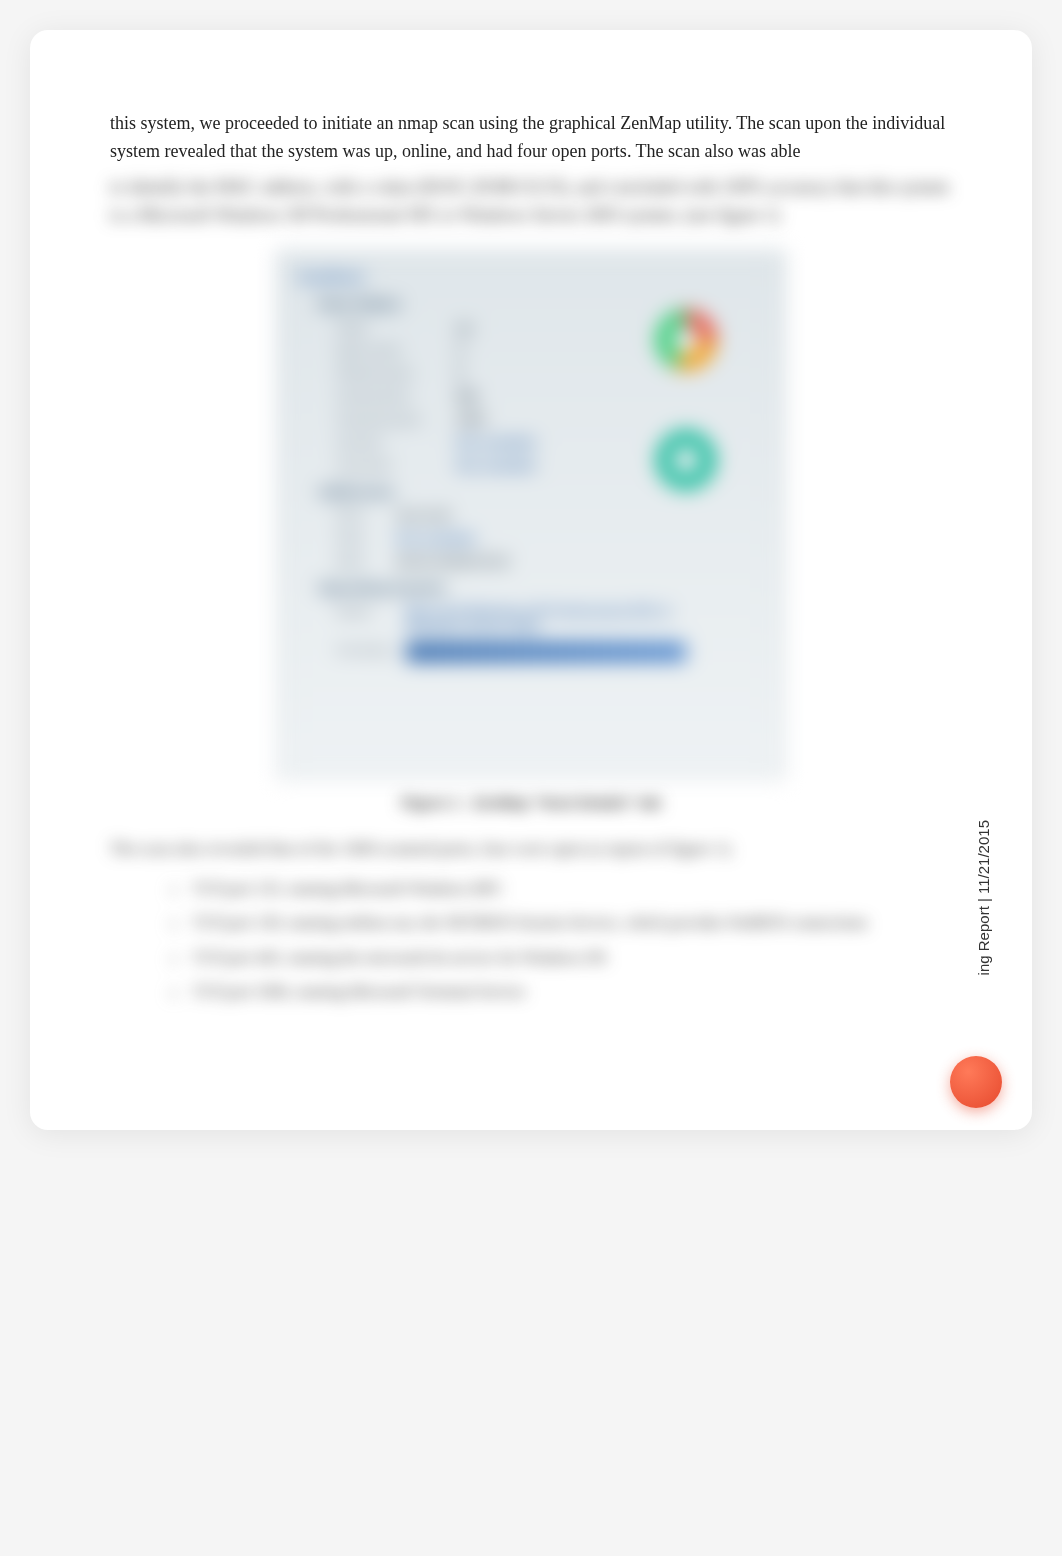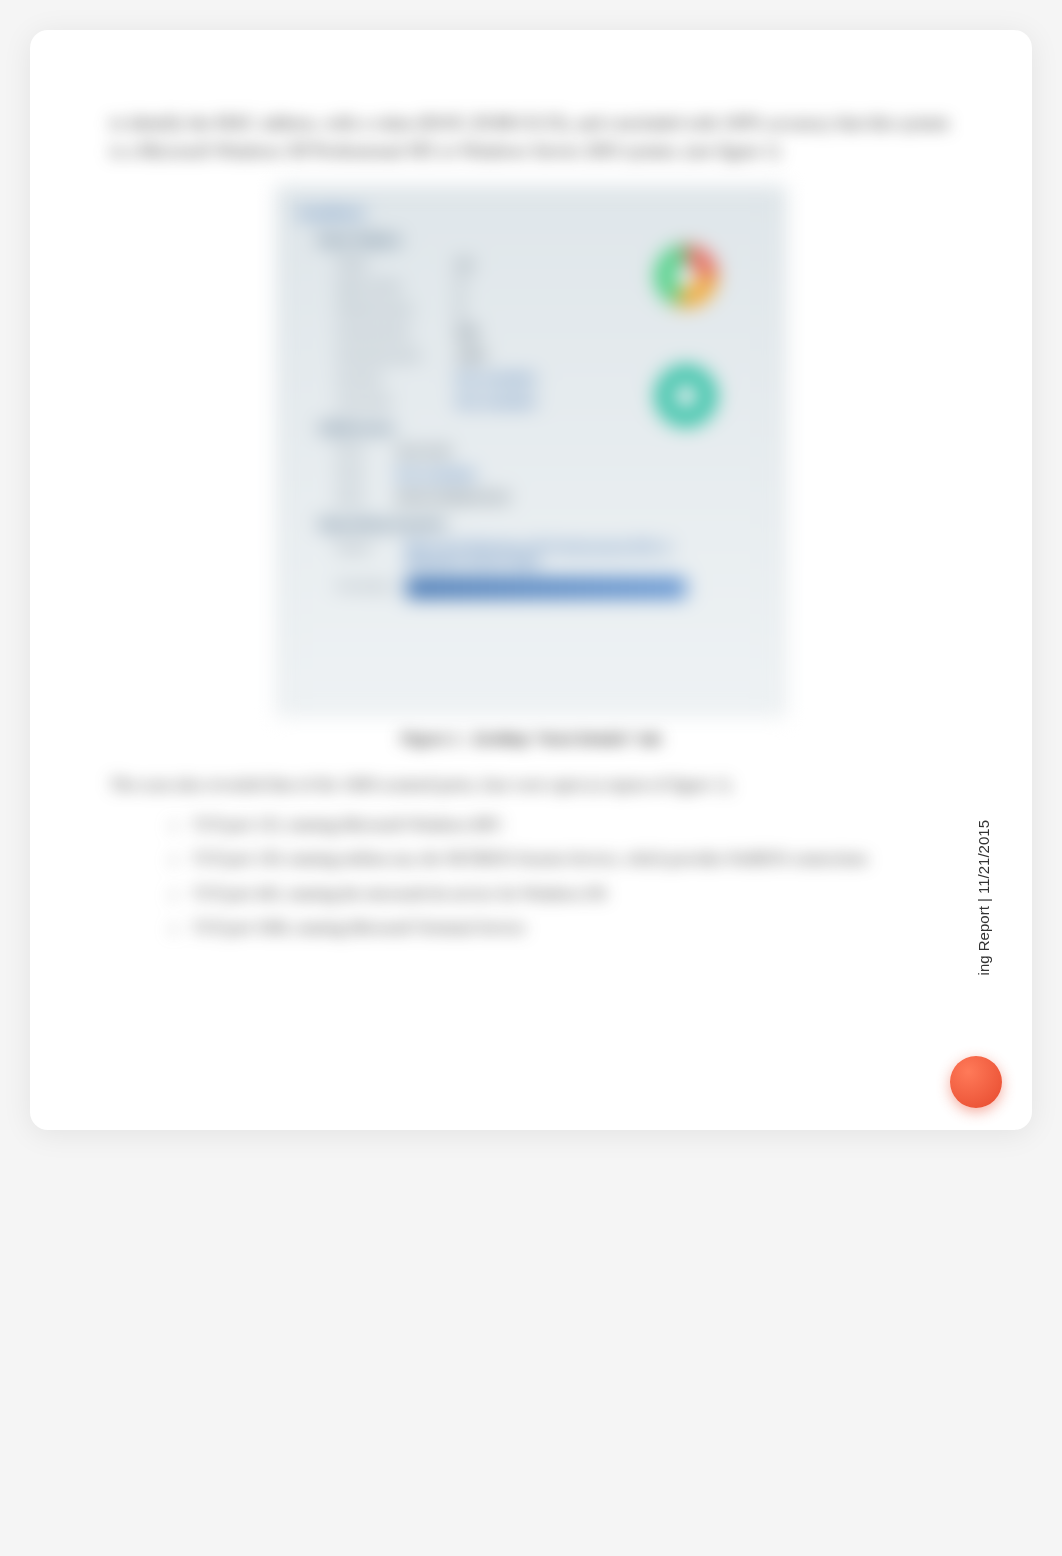--- a/index.html
+++ b/index.html
@@ -165,20 +165,21 @@
       border-radius: 50%;
       background: radial-gradient(circle at 35% 30%, #ff7a59, #e6492d);
       box-shadow: 0 4px 14px rgba(230,73,45,0.45);
     }
   </style>
 </head>
 <body>
 
 <div class="page">
 
+  <p class="body-text">this system, we proceeded to initiate an nmap scan using the graphical ZenMap utility.   The scan upon the individual system revealed that the system was up, online, and had four open ports.  The scan also was able</p>
   <p class="para-continuation blurred">to identify the MAC address, with a value (00:0C:29:88:C6:33), and concluded with 100% accuracy that this system is a Microsoft Windows XP Professional SP2 or Windows Server 2003 system.    (see figure 1)</p>
 
   <div class="scan-figure blurred-heavy">
     <div class="fig-title">localhost</div>
 
     <div class="donut donut1"></div>
     <div class="donut donut2"></div>
 
     <div class="section-title">Host Status</div>
     <div class="kv-row">

